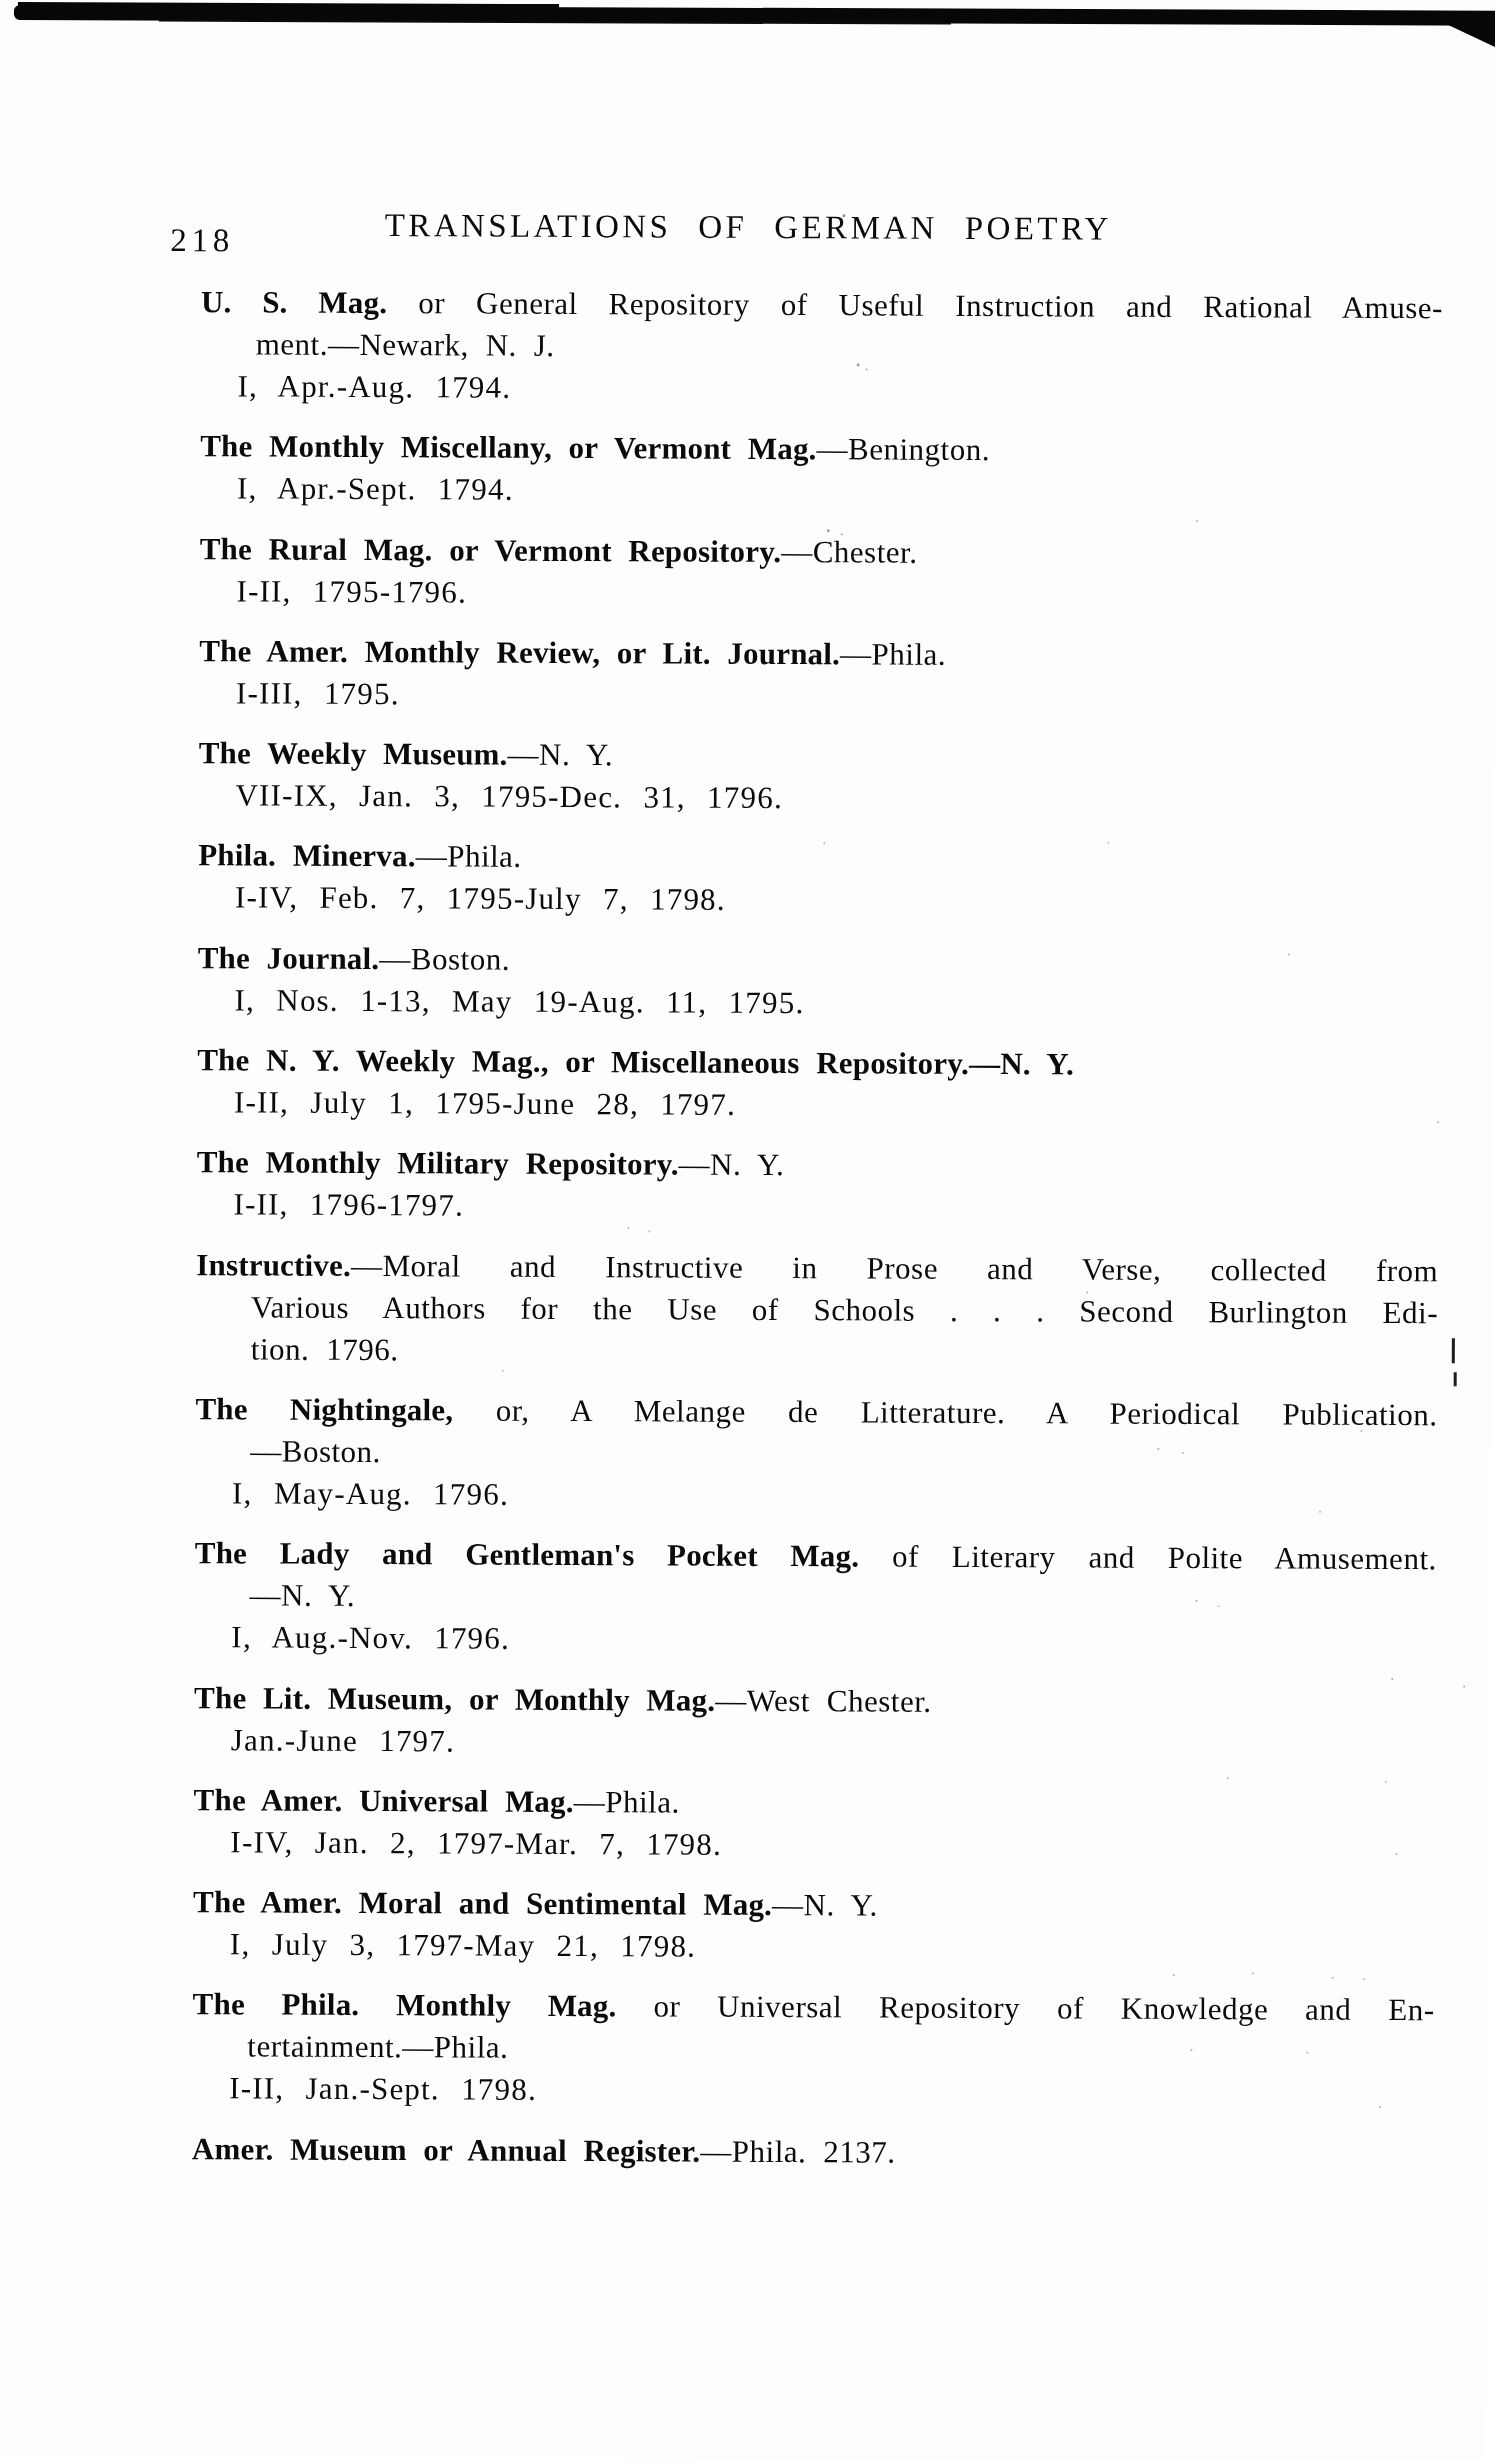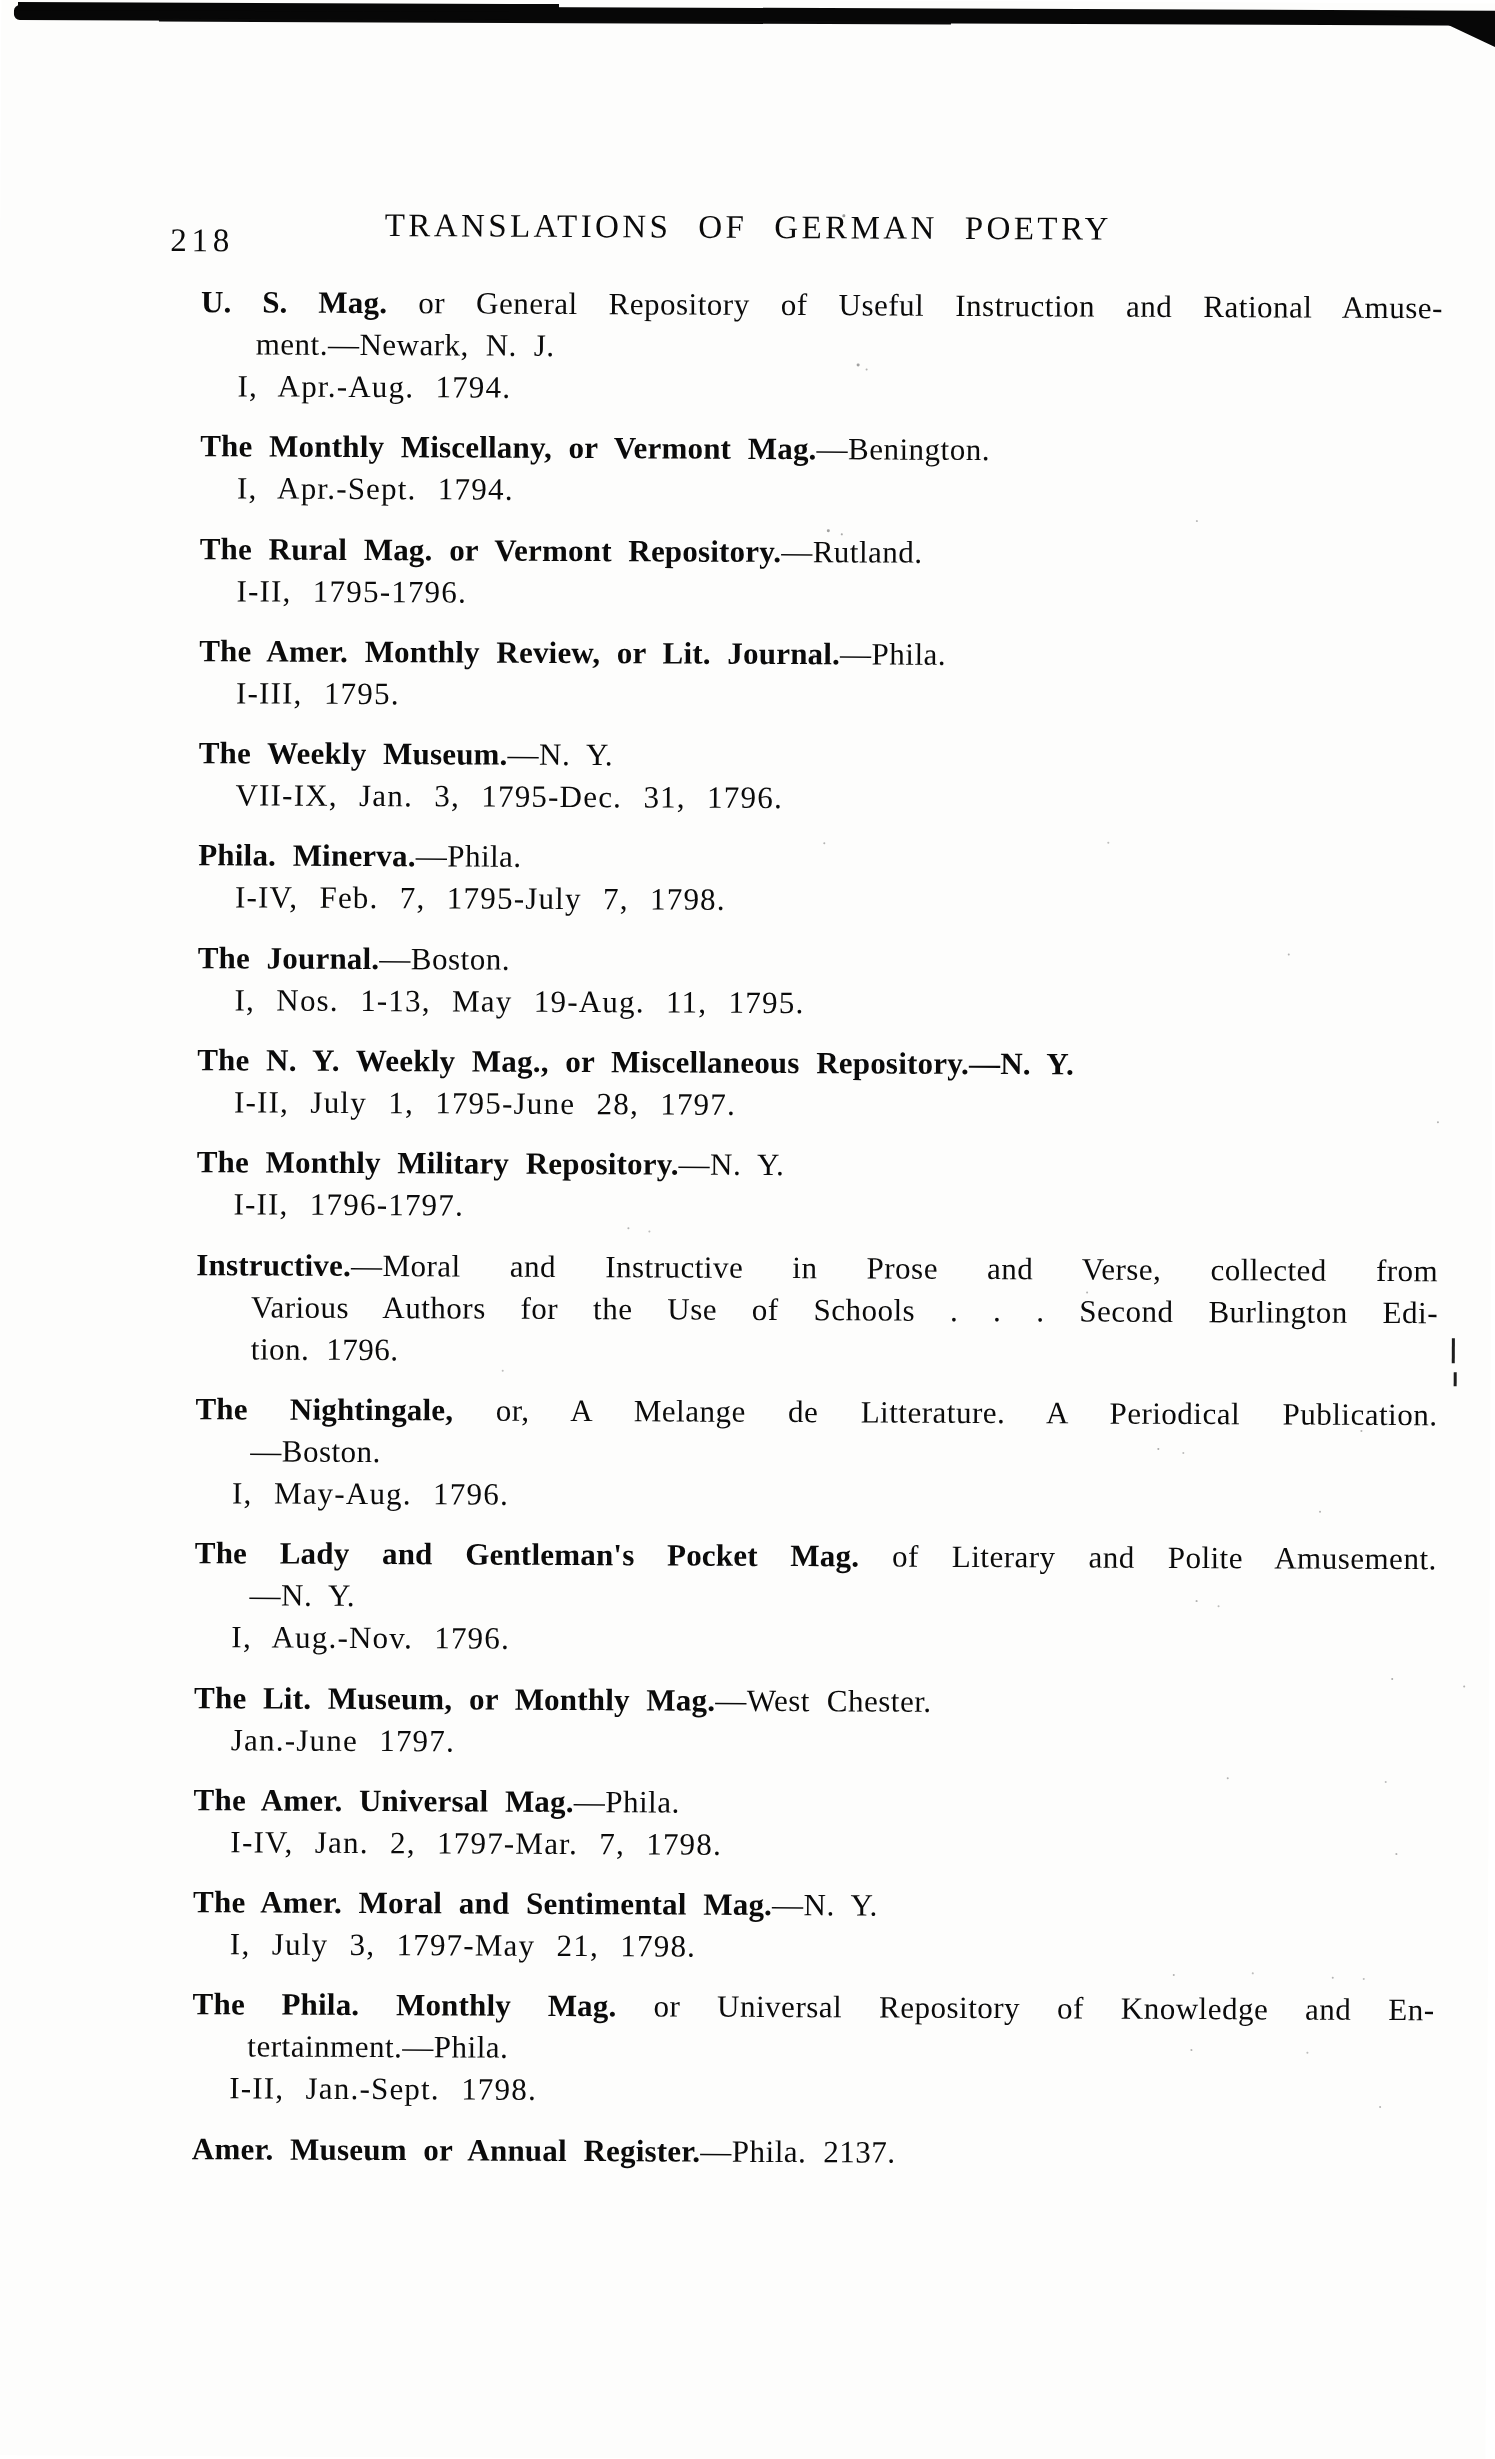--- a/index.html
+++ b/index.html
@@ -66,21 +66,21 @@
       <div class="entry">
         <div class="line first justify"><span class="b">U. S. Mag.</span><span> or General Repository of Useful Instruction and Rational Amuse-</span></div>
         <div class="line cont">ment.—Newark, N. J.</div>
         <div class="line vol">I, Apr.-Aug. 1794.</div>
       </div>
       <div class="entry">
         <div class="line first"><span class="b">The Monthly Miscellany, or Vermont Mag.</span><span>—Benington.</span></div>
         <div class="line vol">I, Apr.-Sept. 1794.</div>
       </div>
       <div class="entry">
-        <div class="line first"><span class="b">The Rural Mag. or Vermont Repository.</span><span>—Rutland.</span></div>
+        <div class="line first"><span class="b">The Rural Mag. or Vermont Repository.</span><span>—Chester.</span></div>
         <div class="line vol">I-II, 1795-1796.</div>
       </div>
       <div class="entry">
         <div class="line first"><span class="b">The Amer. Monthly Review, or Lit. Journal.</span><span>—Phila.</span></div>
         <div class="line vol">I-III, 1795.</div>
       </div>
       <div class="entry">
         <div class="line first"><span class="b">The Weekly Museum.</span><span>—N. Y.</span></div>
         <div class="line vol">VII-IX, Jan. 3, 1795-Dec. 31, 1796.</div>
       </div>

